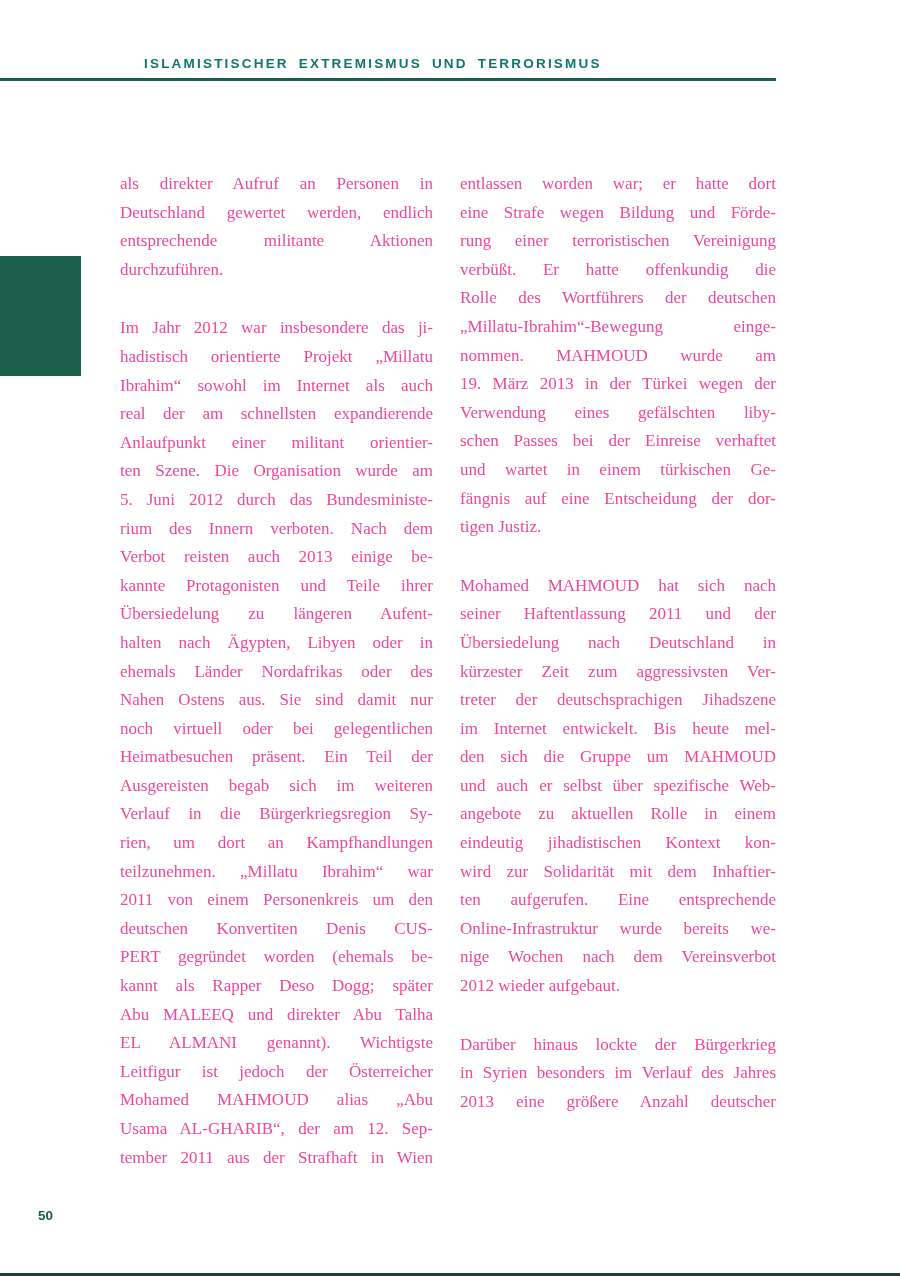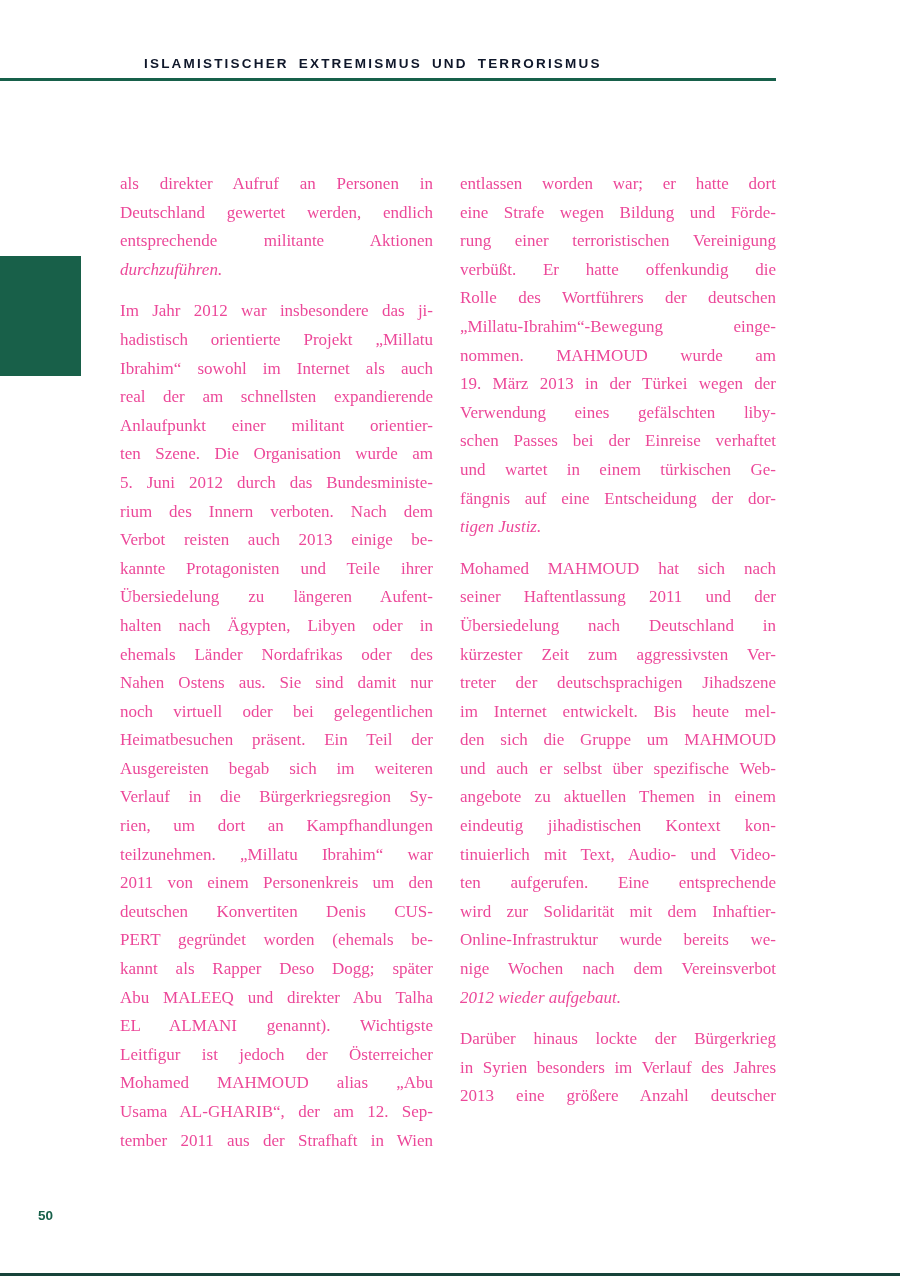--- a/index.html
+++ b/index.html
@@ -17,21 +17,21 @@
   }
   .header-title {
     position: absolute;
     left: 120px;
     top: 56px;
     font-family: "Liberation Sans", sans-serif;
     font-size: 13.5px;
     font-weight: bold;
     letter-spacing: 2.2px;
     word-spacing: 4px;
-    color: #0f172a;
+    color: #0f766e;
     white-space: nowrap;
     padding-left: 24px;
   }
   .header-rule {
     position: absolute;
     left: 0;
     top: 78px;
     width: 776px;
     height: 3px;
     background: #17604a;
@@ -47,29 +47,28 @@
   .col {
     position: absolute;
     top: 170px;
     color: #ec4899;
     font-size: 17px;
     line-height: 28.6px;
   }
   .col-left  { left: 120px; width: 313px; }
   .col-right { left: 460px; width: 316px; }
   .para { margin: 0; }
-  .para + .para { margin-top: 13px; }
+  .para + .para { margin-top: 30px; }
   .pline {
     text-align: justify;
     text-align-last: justify;
     white-space: normal;
   }
   .pline.final {
     text-align-last: left;
-    font-style: italic;
   }
   .page-number {
     position: absolute;
     left: 38px;
     top: 1208px;
     font-family: "Liberation Sans", sans-serif;
     font-size: 13.5px;
     font-weight: bold;
     color: #17604a;
     text-align: right;
@@ -153,25 +152,24 @@
       </div>
       <div class="para">
         <div class="pline">Mohamed MAHMOUD hat sich nach</div>
         <div class="pline">seiner Haftentlassung 2011 und der</div>
         <div class="pline">Übersiedelung nach Deutschland in</div>
         <div class="pline">kürzester Zeit zum aggressivsten Ver-</div>
         <div class="pline">treter der deutschsprachigen Jihadszene</div>
         <div class="pline">im Internet entwickelt. Bis heute mel-</div>
         <div class="pline">den sich die Gruppe um MAHMOUD</div>
         <div class="pline">und auch er selbst über spezifische Web-</div>
-        <div class="pline">angebote zu aktuellen Themen in einem</div>
+        <div class="pline">angebote zu aktuellen Rolle in einem</div>
         <div class="pline">eindeutig jihadistischen Kontext kon-</div>
-        <div class="pline">tinuierlich mit Text, Audio- und Video-</div>
+        <div class="pline">wird zur Solidarität mit dem Inhaftier-</div>
         <div class="pline">ten aufgerufen. Eine entsprechende</div>
-        <div class="pline">wird zur Solidarität mit dem Inhaftier-</div>
         <div class="pline">Online-Infrastruktur wurde bereits we-</div>
         <div class="pline">nige Wochen nach dem Vereinsverbot</div>
         <div class="pline final">2012 wieder aufgebaut.</div>
       </div>
       <div class="para">
         <div class="pline">Darüber hinaus lockte der Bürgerkrieg</div>
         <div class="pline">in Syrien besonders im Verlauf des Jahres</div>
         <div class="pline">2013 eine größere Anzahl deutscher</div>
       </div>
     </div>

